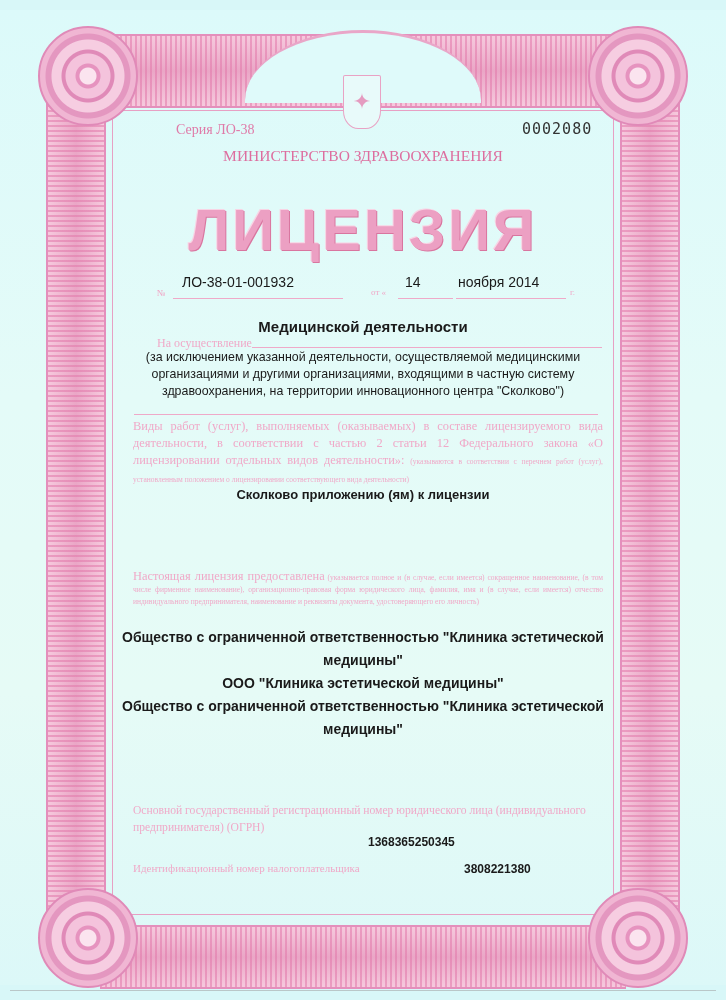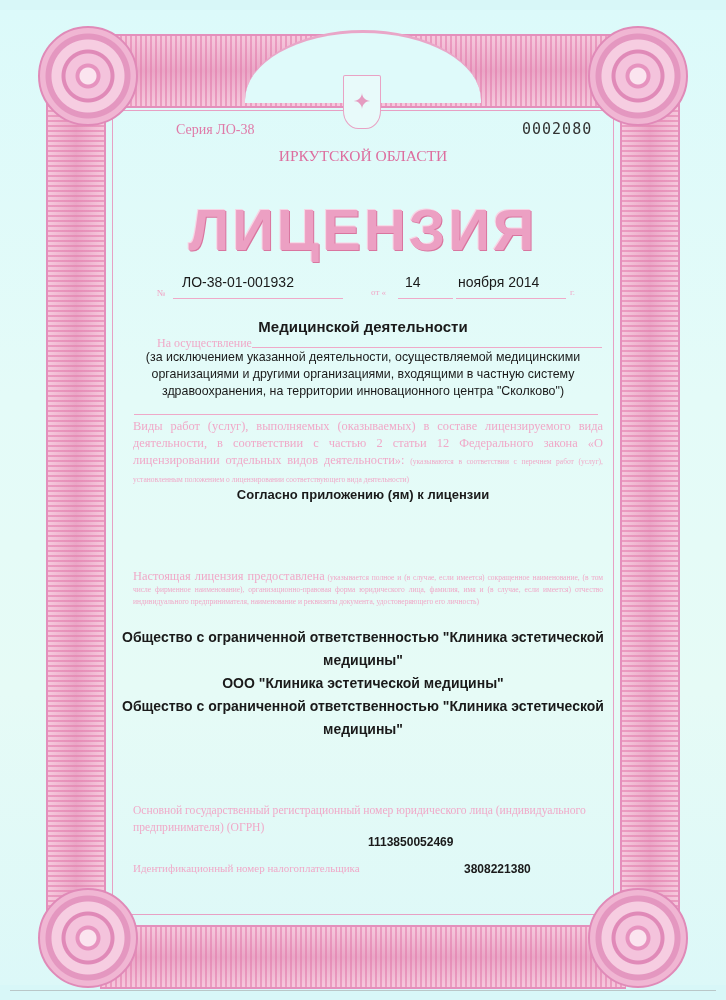--- a/index.html
+++ b/index.html
@@ -132,21 +132,21 @@
 <div class="inner-frame"></div>
 <div class="rosette tl"></div>
 <div class="rosette tr"></div>
 <div class="rosette bl"></div>
 <div class="rosette br"></div>
 
 <div class="abs emblem">✦</div>
 <div class="abs pink series">Серия ЛО-38</div>
 <div class="abs serial">0002080</div>
 <div class="abs pink ministry">
-  <div>ИРКУТСКОЙ ОБЛАСТИ</div>
+  <div>МИНИСТЕРСТВО ЗДРАВООХРАНЕНИЯ</div>
 </div>
 <div class="abs title">ЛИЦЕНЗИЯ</div>
 
 <div class="abs pale no-label">№</div>
 <div class="abs no-line"></div>
 <div class="abs black no-value">ЛО-38-01-001932</div>
 <div class="abs pale ot-label">от «</div>
 <div class="abs day-line"></div>
 <div class="abs black day-value">14</div>
 <div class="abs month-line"></div>
@@ -156,28 +156,28 @@
 <div class="abs black activity">Медицинской деятельности</div>
 <div class="abs pale on-label">На осуществление</div>
 <div class="abs on-line"></div>
 <div class="abs black activity-note">(за исключением указанной деятельности, осуществляемой медицинскими организациями и другими организациями, входящими в частную систему здравоохранения, на территории инновационного центра "Сколково")</div>
 
 <div class="abs sep-line"></div>
 <div class="abs pale works-label">
   <span>Виды работ (услуг), выполняемых (оказываемых) в составе лицензируемого вида деятельности, в соответствии с частью 2 статьи 12 Федерального закона «О лицензировании отдельных видов деятельности»:</span>
   <span class="works-small">(указываются в соответствии с перечнем работ (услуг), установленным положением о лицензировании соответствующего вида деятельности)</span>
 </div>
-<div class="abs black works-value">Согласно приложению (ям) к лицензии</div>
+<div class="abs black works-value">Сколково приложению (ям) к лицензии</div>
 
 <div class="abs pale granted-block">
   <span class="granted-big">Настоящая лицензия предоставлена</span>
   <span>(указывается полное и (в случае, если имеется) сокращенное наименование, (в том числе фирменное наименование), организационно-правовая форма юридического лица, фамилия, имя и (в случае, если имеется) отчество индивидуального предпринимателя, наименование и реквизиты документа, удостоверяющего его личность)</span>
 </div>
 <div class="abs black holder">
   <div>Общество с ограниченной ответственностью "Клиника эстетической медицины"</div>
   <div>ООО "Клиника эстетической медицины"</div>
   <div>Общество с ограниченной ответственностью "Клиника эстетической медицины"</div>
 </div>
 
 <div class="abs pale ogrn-label">Основной государственный регистрационный номер юридического лица (индивидуального предпринимателя) (ОГРН)</div>
-<div class="abs black ogrn-value">1113850052469</div>
+<div class="abs black ogrn-value">1368365250345</div>
 <div class="abs pale inn-label">Идентификационный номер налогоплательщика</div>
 <div class="abs black inn-value">3808221380</div>
 
 </body></html>

